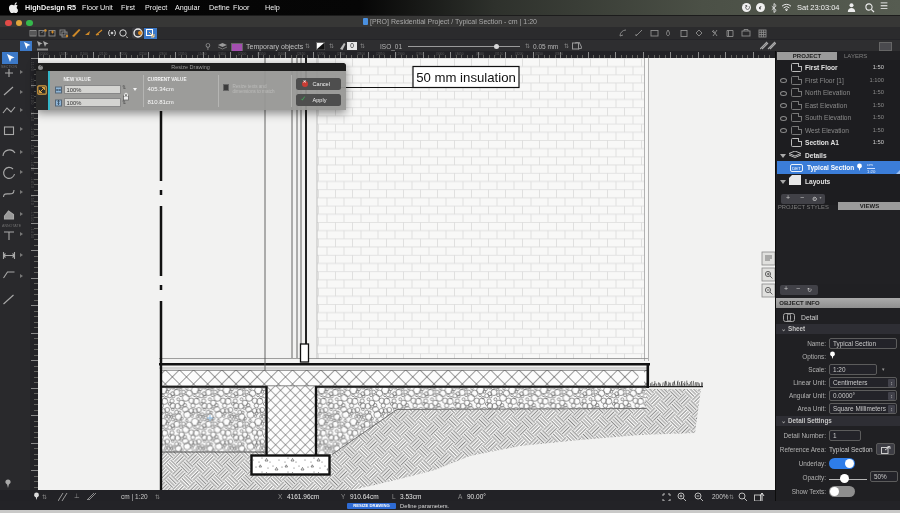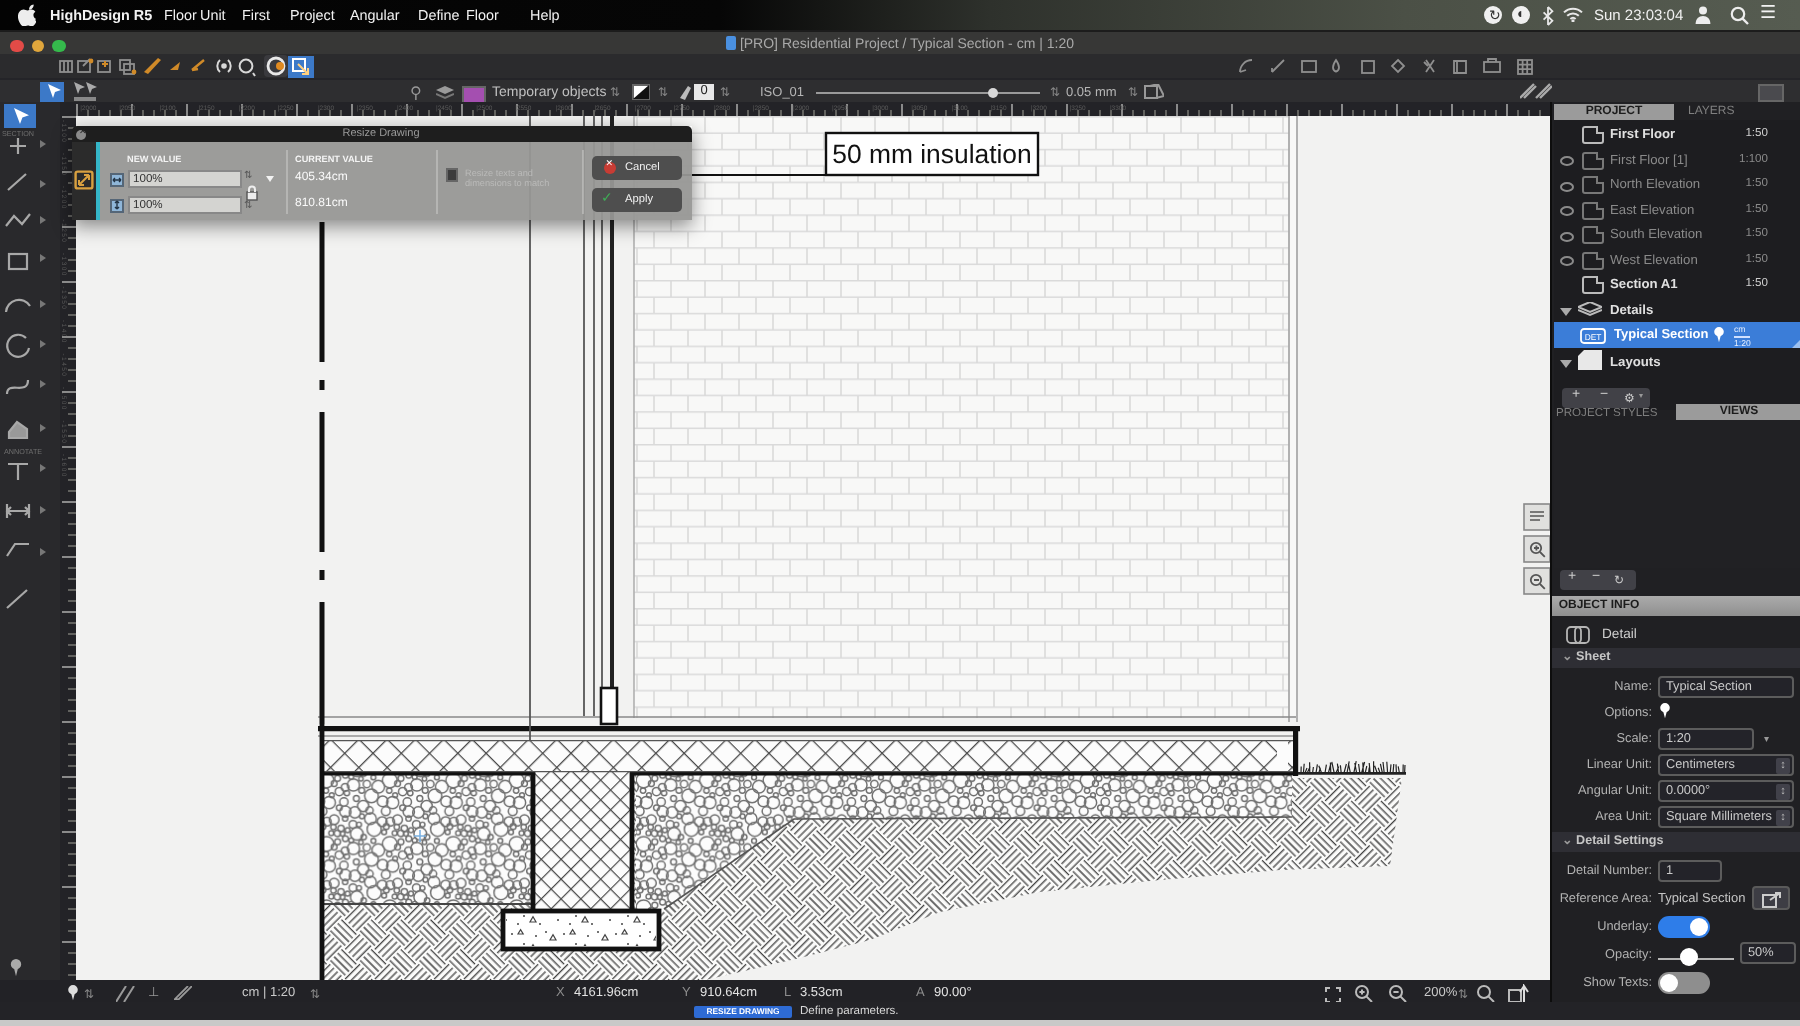--- a/index.html
+++ b/index.html
@@ -63,21 +63,21 @@
   <span class="mi" style="left:742px;top:3.5px;color:#333;font-size:7px;left:744.5px;">↻</span>
   <span class="mi" style="left:756px;top:2.5px;width:9px;height:9px;background:#f0f0f0;border-radius:50%;"></span>
   <span class="mi" style="left:758.5px;top:3.5px;color:#333;font-size:7px;">◐</span>
   <svg class="mi" style="left:771px;top:2.5px;" width="6" height="10" viewBox="0 0 6 10">
       <path d="M3,0.5 V9.5 M3,0.5 L5.2,2.6 L0.8,6.8 M3,9.5 L5.2,7.4 L0.8,3.2" stroke="#e8e8e8" stroke-width="0.9" fill="none"></path>
     </svg>
   <svg class="mi" style="left:781px;top:3px;" width="11" height="8" viewBox="0 0 11 8">
       <path d="M1,3.2 a6.4,6.4 0 0 1 9,0 M2.6,4.9 a4.1,4.1 0 0 1 5.8,0 M4.2,6.5 a1.9,1.9 0 0 1 2.6,0" stroke="#e8e8e8" stroke-width="1" fill="none"></path>
       <circle cx="5.5" cy="7.4" r="0.8" fill="#e8e8e8"></circle>
     </svg>
-  <span class="mi" style="left:797px;top:2.5px;font-size:7.5px;">Sun 23:03:04</span>
+  <span class="mi" style="left:797px;top:2.5px;font-size:7.5px;">Sat 23:03:04</span>
   <svg class="mi" style="left:847px;top:2.5px;" width="9" height="9" viewBox="0 0 9 9">
       <circle cx="4.5" cy="2.3" r="2" fill="#ededed"></circle>
       <path d="M0.8,9 c0,-2.6 1.6,-4 3.7,-4 c2.1,0 3.7,1.4 3.7,4z" fill="#ededed"></path>
     </svg>
   <svg class="mi" style="left:865px;top:2.5px;" width="10" height="10" viewBox="0 0 10 10">
       <circle cx="4" cy="4" r="3.1" stroke="#ededed" stroke-width="1.1" fill="none"></circle>
       <path d="M6.3,6.3 L9,9" stroke="#ededed" stroke-width="1.2"></path>
     </svg>
   <span class="mi" style="left:880px;top:1px;font-size:9px;">☰</span>
 </div>

